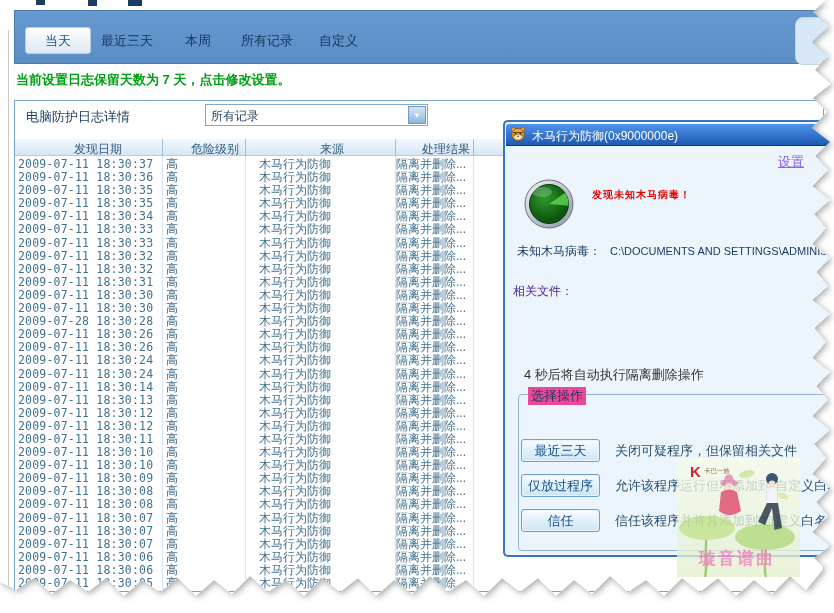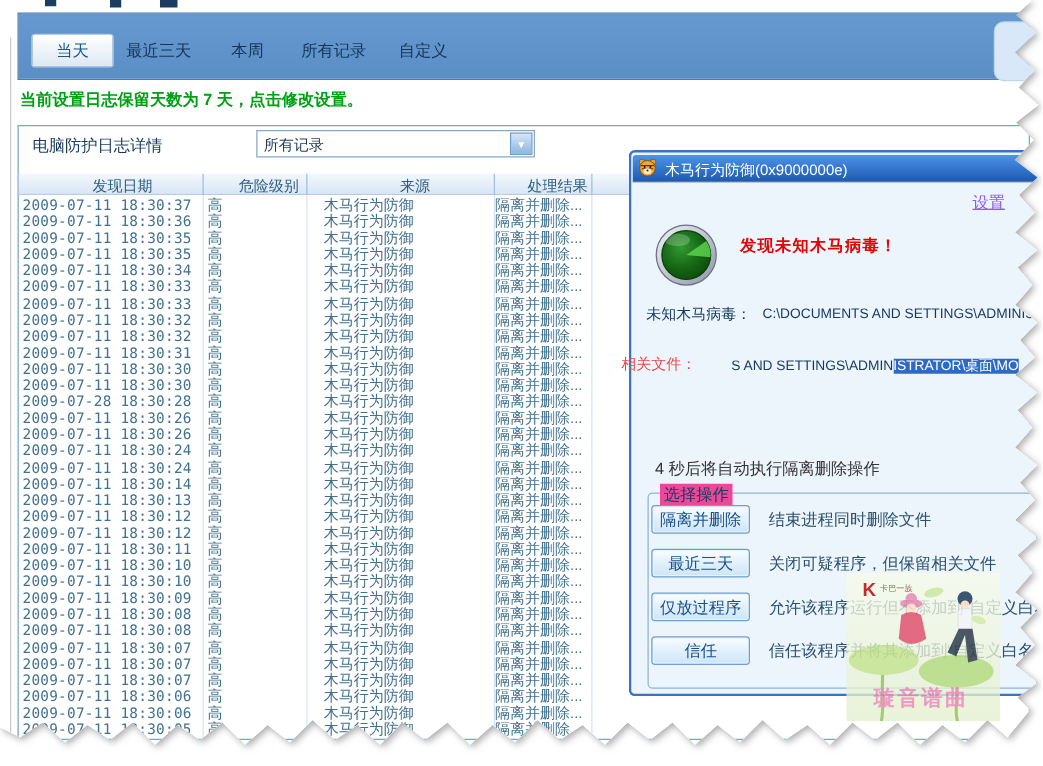--- a/index.html
+++ b/index.html
@@ -57,25 +57,25 @@
   
   .dialog{position:absolute;left:503px;top:120px;width:331px;height:437px;background:#ecf4fc;
           border:2px solid #3b72c2;border-right:none;border-radius:5px 0 0 5px;box-sizing:border-box;z-index:3;}
   .titlebar{position:absolute;left:506px;top:124px;width:328px;height:21px;z-index:4;
             background:linear-gradient(#4e94ea,#1d5ab2);border-bottom:1px solid #16386b;border-radius:3px 0 0 0;}
   .title-icon{position:absolute;left:510px;top:126px;width:16px;height:16px;z-index:5;}
   .title-text{position:absolute;left:532px;top:128px;font-size:12px;color:#fff;z-index:5;white-space:nowrap;}
   .settings{position:absolute;left:778px;top:153px;font-size:13px;color:#8b5cf6;
             text-decoration:underline;cursor:pointer;z-index:4;}
   .radar{position:absolute;left:524px;top:179px;z-index:4;}
-  .alert{position:absolute;left:592px;top:188px;font-size:13px;font-weight:bold;color:#e10505;
+  .alert{position:absolute;left:592px;top:188px;font-size:10px;font-weight:bold;color:#e10505;
          letter-spacing:1px;z-index:4;white-space:nowrap;}
   .vlabel{position:absolute;left:517px;top:243px;font-size:12px;color:#16395e;z-index:4;}
   .vpath{position:absolute;left:610px;top:245px;font-size:11px;color:#16395e;white-space:nowrap;z-index:4;}
-  .flabel{position:absolute;left:497px;top:283px;font-size:12px;color:#ef4444;z-index:4;}
+  .flabel{position:absolute;left:513px;top:283px;font-size:12px;color:#4c1d95;z-index:4;}
   .fpath{position:absolute;left:585px;top:285px;font-size:11px;color:#16395e;white-space:nowrap;z-index:4;}
   .fpath .sel{background:#2e6ac4;color:#fff;}
   .countdown{position:absolute;left:524px;top:366px;font-size:13px;color:#333;z-index:4;}
   .groupbox{position:absolute;left:518px;top:394px;width:312px;height:157px;border:1px solid #93b3d3;
             border-radius:4px;box-sizing:border-box;z-index:4;}
   .legend{position:absolute;left:528px;top:387px;font-size:13px;color:#16395e;background:#ec4899;
           padding:0 3px;z-index:5;}
   .actions{position:absolute;left:521px;top:404px;width:300px;height:140px;z-index:5;}
   .action{position:absolute;left:0;width:100%;height:24px;}
   .abtn{position:absolute;left:0;top:0;width:79px;height:23px;font-size:13px;color:#17508a;
@@ -360,30 +360,25 @@
       <circle cx="25" cy="25" r="24" fill="url(#rim)" stroke="#6a7280" stroke-width="1"></circle>
       <circle cx="25" cy="25" r="19.5" fill="url(#rg)" stroke="#0a3d0a" stroke-width="1"></circle>
       <path d="M25 25 L41 13.8 A19.5 19.5 0 0 1 44.4 26.7 Z" fill="#5fd84f" opacity="0.8"></path>
       <ellipse cx="18" cy="13" rx="10" ry="5" fill="#ffffff" opacity="0.22"></ellipse>
     </svg>
 
     <div class="alert">发现未知木马病毒！</div>
     <div class="vlabel">未知木马病毒：</div>
     <div class="vpath">C:\DOCUMENTS AND SETTINGS\ADMINIS</div>
     <div class="flabel">相关文件：</div>
-    <div class="fpath"><span>S AND SETTINGS\ADMIN</span><span class="sel">ISTRATOR\桌面\MO</span></div>
 
     <div class="countdown">4 秒后将自动执行隔离删除操作</div>
     <div class="groupbox"></div>
     <span class="legend">选择操作</span>
     <div class="actions">
-          <div class="action" style="top: 0px;">
-            <button class="abtn">隔离并删除</button>
-            <span class="adesc">结束进程同时删除文件</span>
-          </div>
           <div class="action" style="top: 35px;">
             <button class="abtn">最近三天</button>
             <span class="adesc">关闭可疑程序，但保留相关文件</span>
           </div>
           <div class="action" style="top: 70px;">
             <button class="abtn">仅放过程序</button>
             <span class="adesc">允许该程序运行但不添加到“自定义白名单”</span>
           </div>
           <div class="action" style="top: 105px;">
             <button class="abtn">信任</button>

